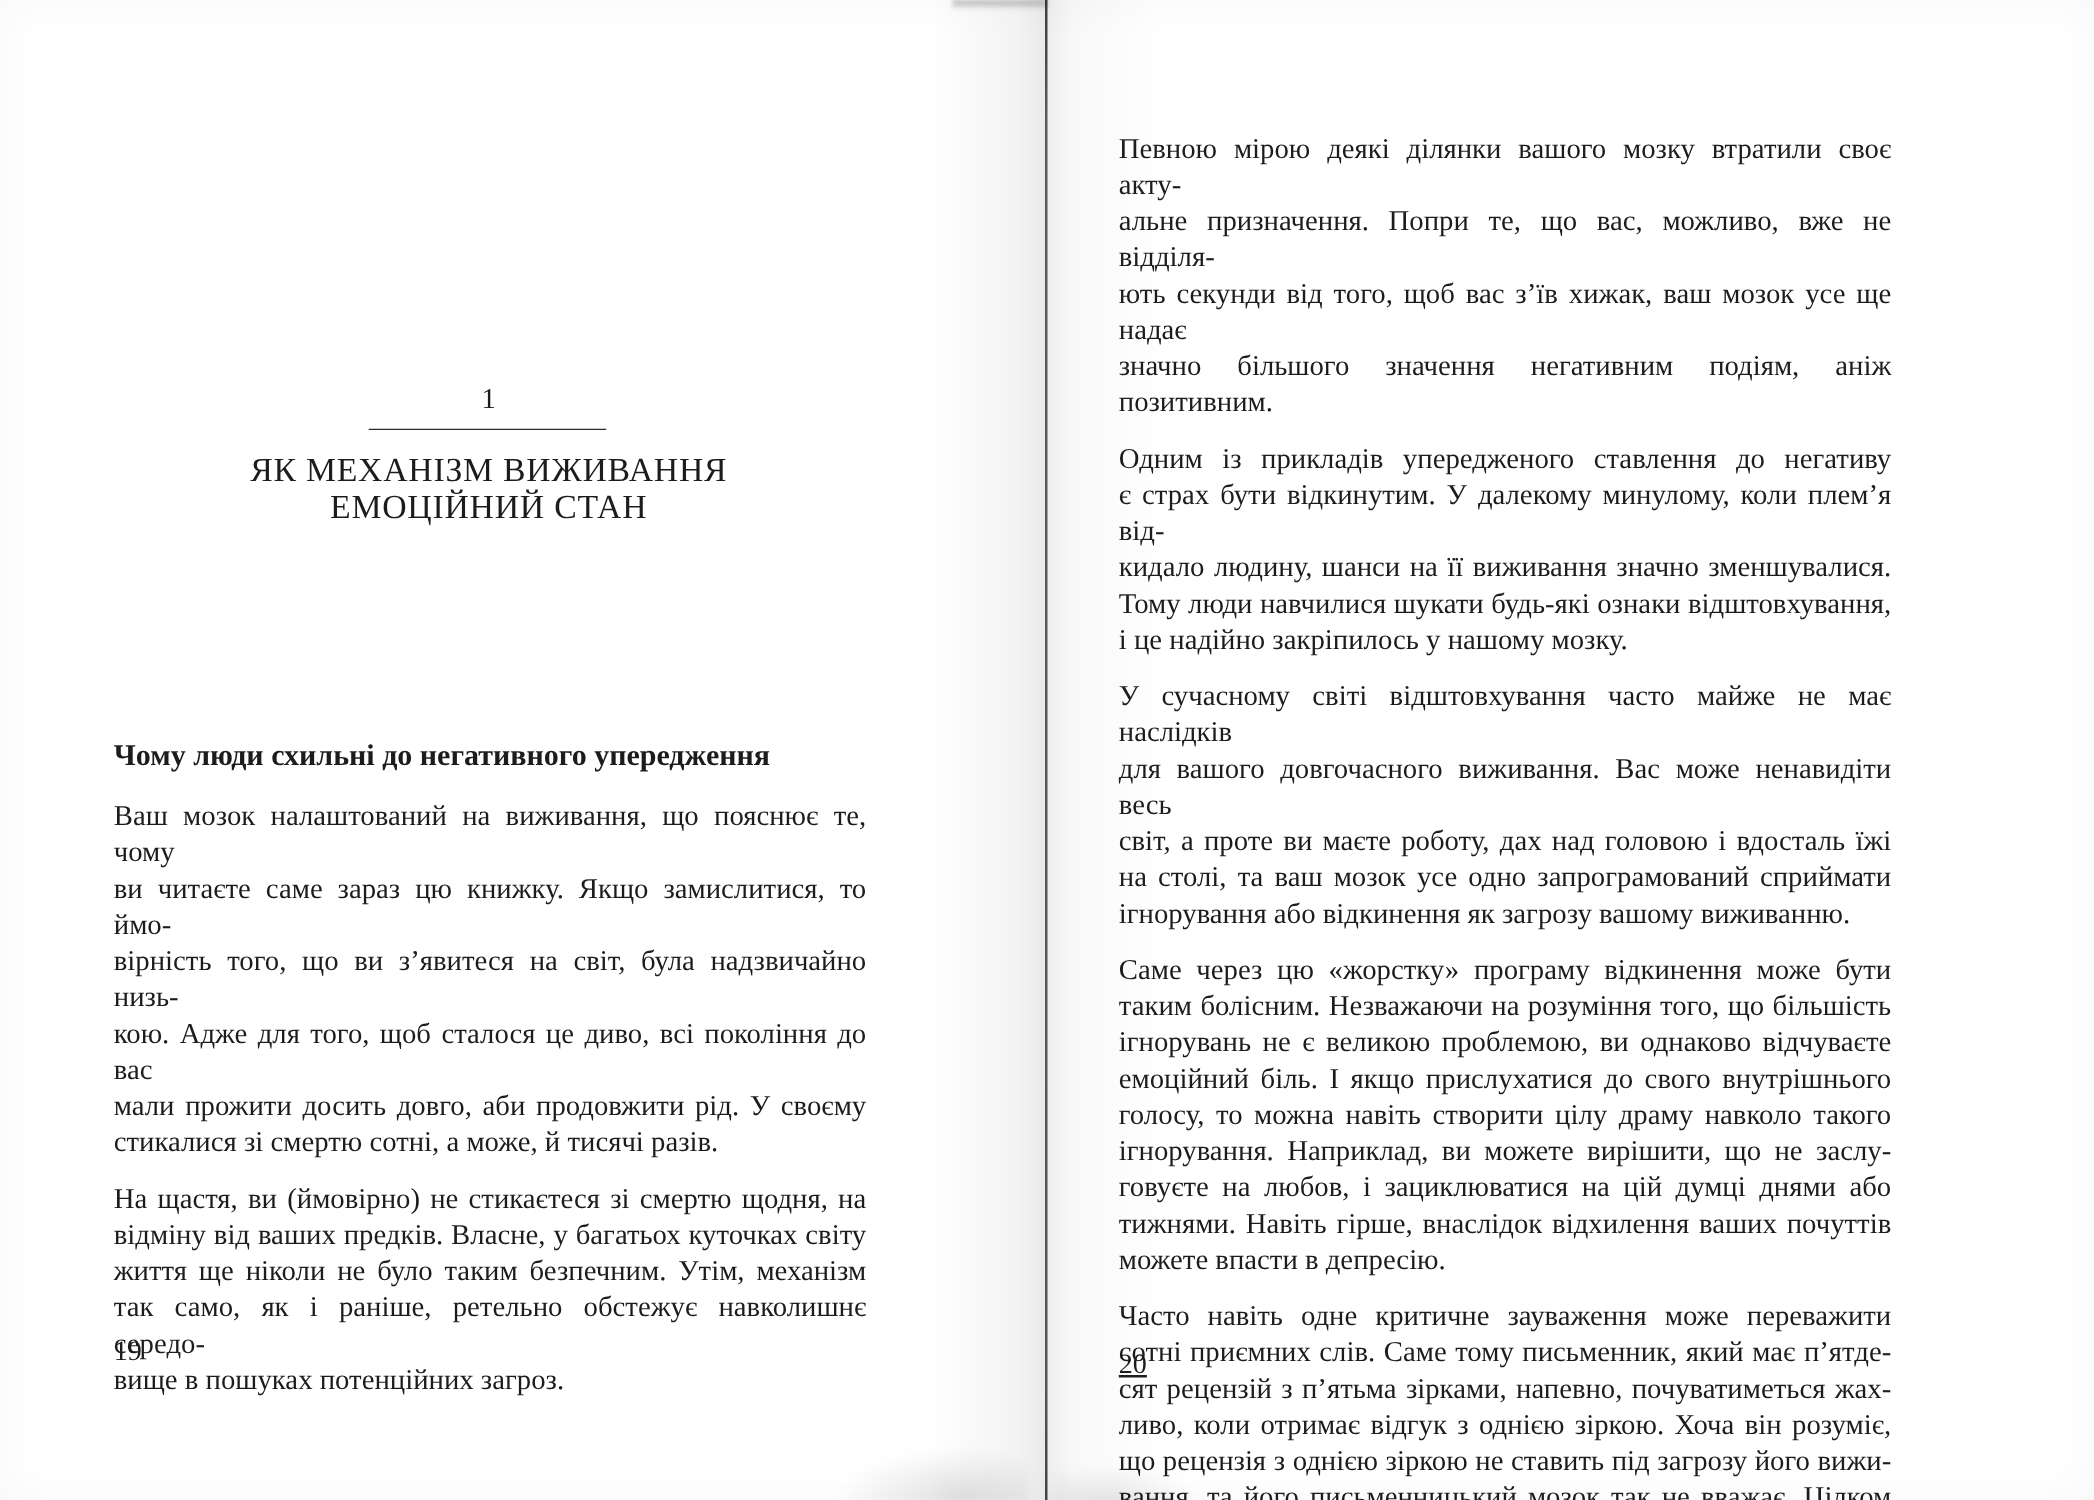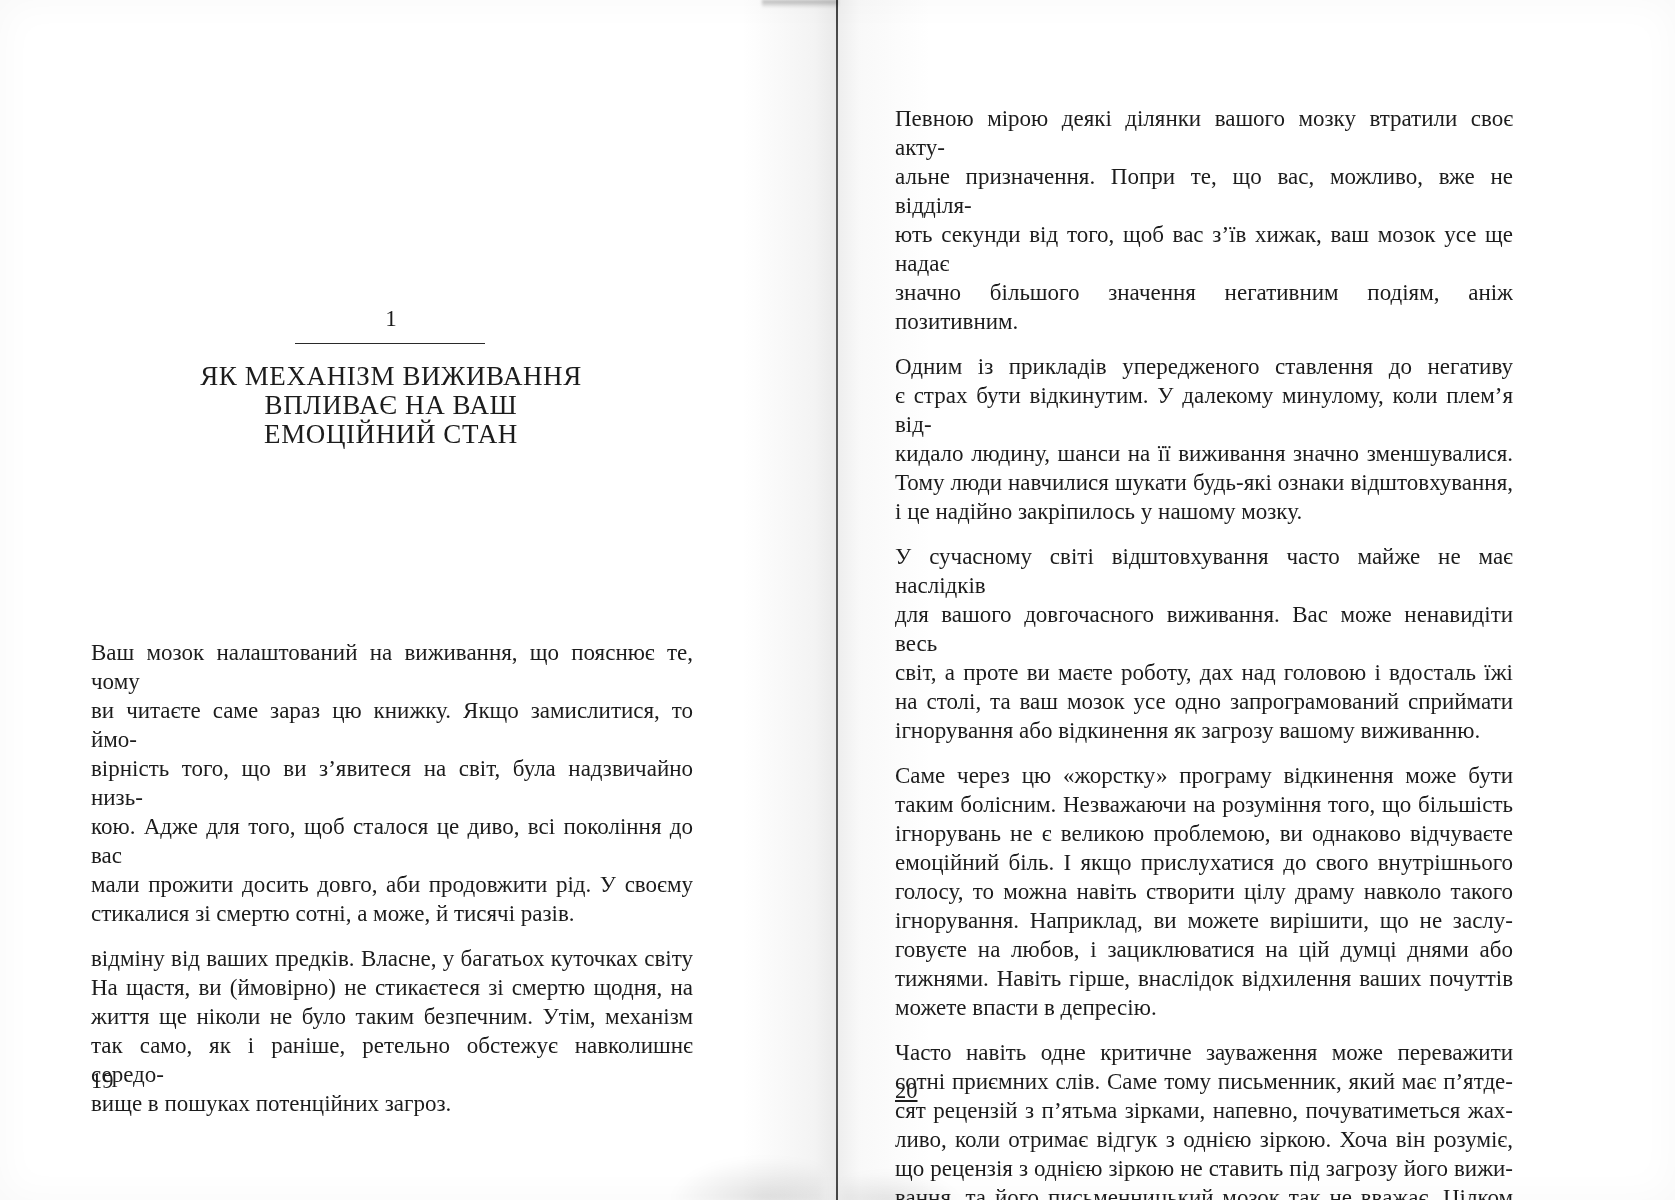--- a/index.html
+++ b/index.html
@@ -90,35 +90,35 @@
 </head>
 <body>
 
 <div class="spread">
 
   <div class="page page-left">
     <div class="chapter-number">1</div>
     <div class="chapter-rule"></div>
     <div class="chapter-title">
       <div>ЯК МЕХАНІЗМ ВИЖИВАННЯ</div>
-      <div>ВПЛИВАЄ НА ВАШ</div>
       <div>ЕМОЦІЙНИЙ СТАН</div>
     </div>
+    <div class="section-heading">Чому люди схильні до негативного упередження</div>
     <div class="body-left">
         <div class="para">
           <div class="line">Ваш мозок налаштований на виживання, що пояснює те, чому</div>
           <div class="line">ви читаєте саме зараз цю книжку. Якщо замислитися, то ймо-</div>
           <div class="line">вірність того, що ви з’явитеся на світ, була надзвичайно низь-</div>
           <div class="line">кою. Адже для того, щоб сталося це диво, всі покоління до вас</div>
           <div class="line">мали прожити досить довго, аби продовжити рід. У своєму</div>
           <div class="line last">стикалися зі смертю сотні, а може, й тисячі разів.</div>
         </div>
         <div class="para">
+          <div class="line">На щастя, ви (ймовірно) не стикаєтеся зі смертю щодня, на</div>
           <div class="line">відміну від ваших предків. Власне, у багатьох куточках світу</div>
-          <div class="line">На щастя, ви (ймовірно) не стикаєтеся зі смертю щодня, на</div>
           <div class="line">життя ще ніколи не було таким безпечним. Утім, механізм</div>
           <div class="line">так само, як і раніше, ретельно обстежує навколишнє середо-</div>
           <div class="line last">вище в пошуках потенційних загроз.</div>
         </div>
       </div>
     <div class="page-number page-number-left">19</div>
   </div>
 
   <div class="page page-right">
     <div class="body-right">

